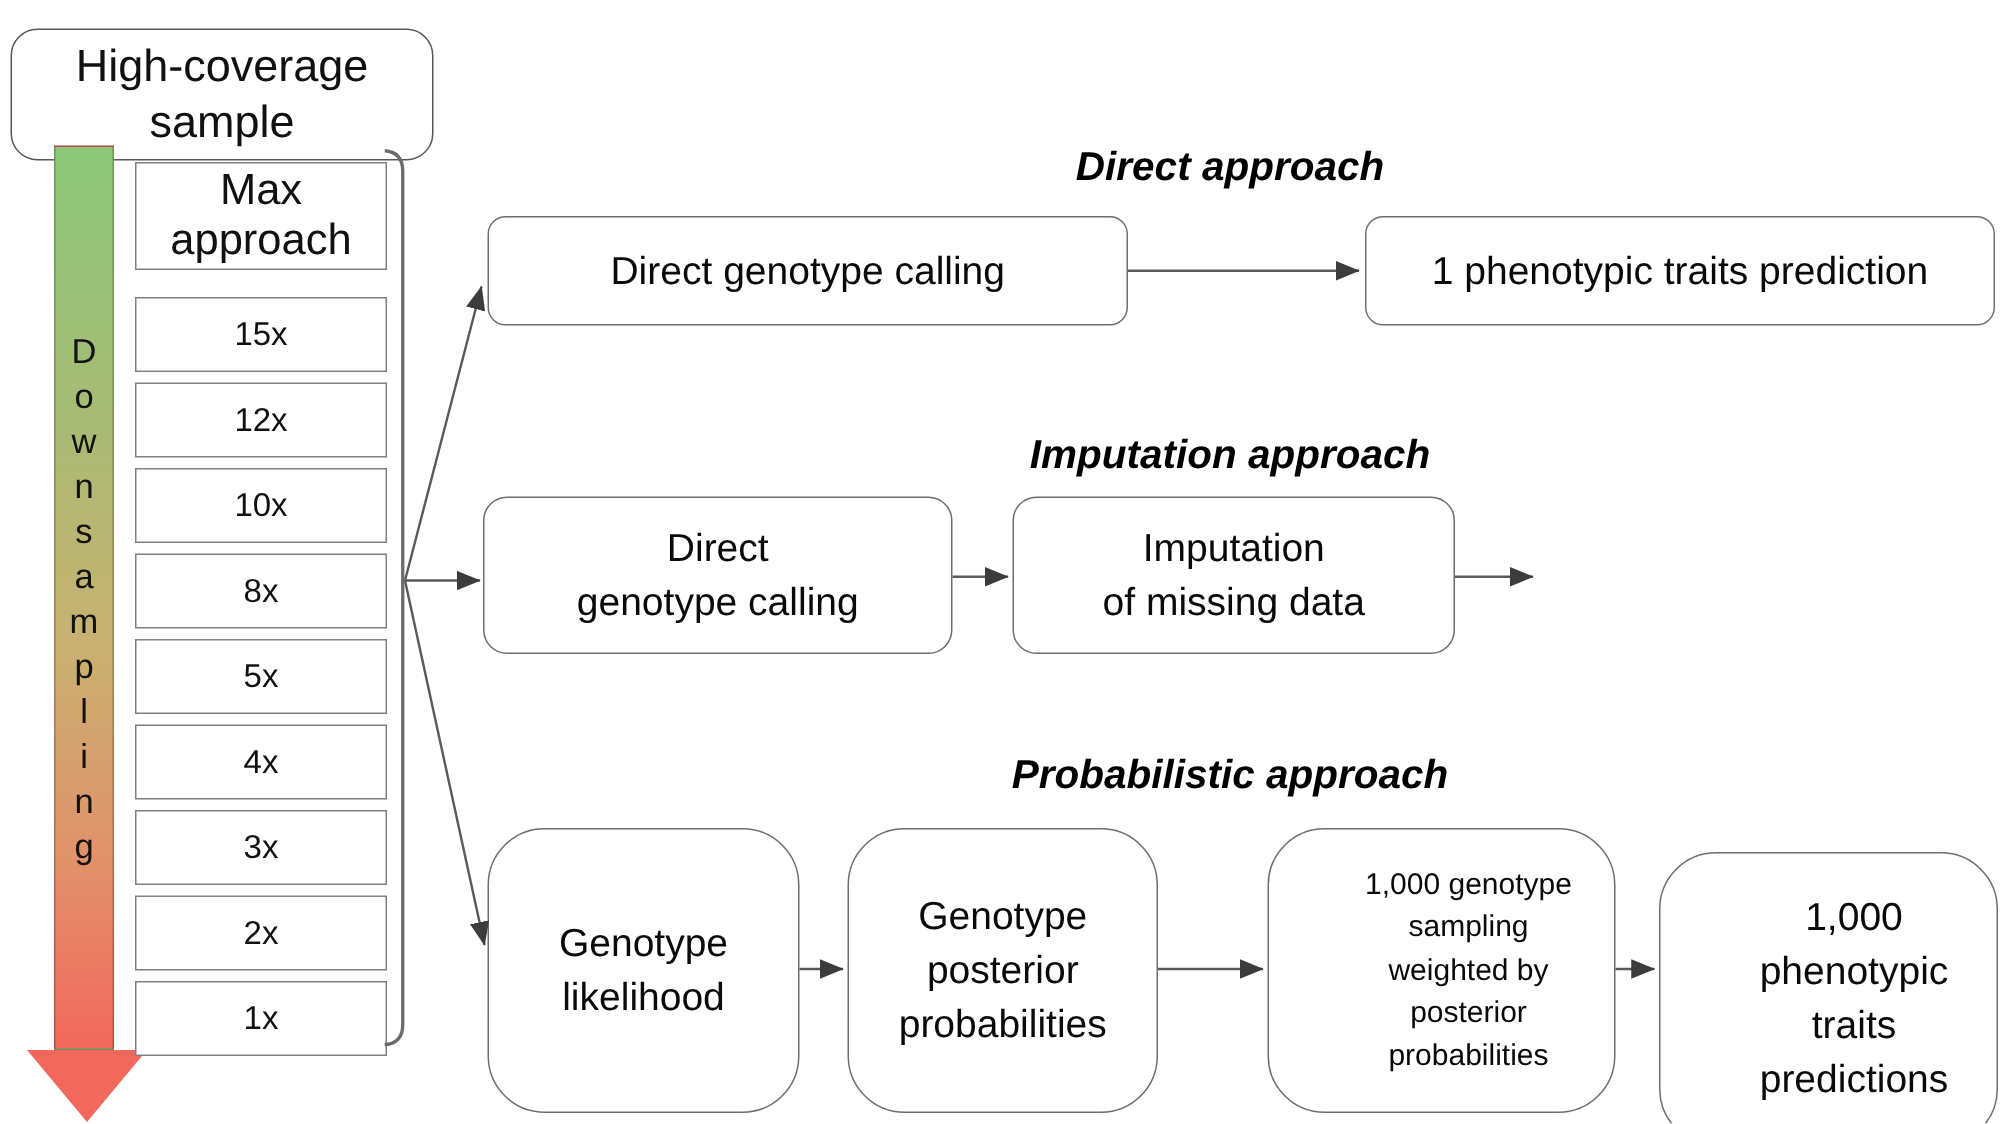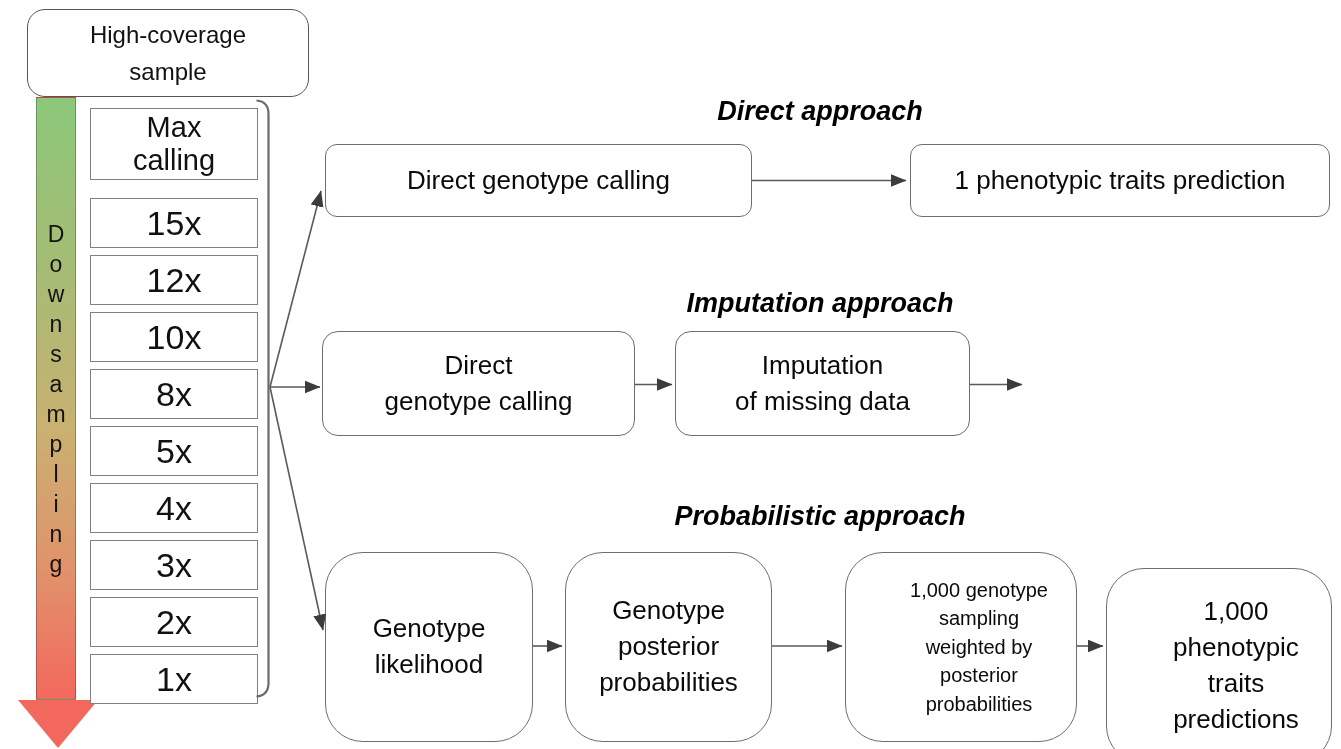--- a/index.html
+++ b/index.html
@@ -4,24 +4,24 @@
 <style>
   html,body{margin:0;padding:0;background:#ffffff;}
   #canvas{
     position:relative;width:1341px;height:749px;background:#ffffff;overflow:hidden;
     font-family:"Liberation Sans","DejaVu Sans",sans-serif;color:#111;
   }
   .abs{position:absolute;}
 
   
   .sample-box{
-    left:7px;top:9px;width:280px;height:86px;
+    left:7px;top:19px;width:280px;height:86px;
     border:1.8px solid #565656;border-radius:18px;background:#fff;
     display:flex;align-items:center;justify-content:center;text-align:center;
-    font-size:24px;line-height:37px;white-space:pre-line;margin-left:20px;
+    font-size:30px;line-height:37px;white-space:pre-line;
   }
 
   
   .ds-shaft{
     left:36px;top:97px;width:40px;height:603px;
     background:linear-gradient(180deg,#8cc87a 0%,#a7bb74 30%,#c9b171 55%,#e2906a 80%,#f3685d 100%);
     border:1px solid rgba(0,0,0,0.25);box-sizing:border-box;
   }
   .ds-head{
     left:18px;top:700px;width:0;height:0;
@@ -35,21 +35,21 @@
   }
 
   
   .coverage-list{
     left:90px;top:108px;width:168px;
     display:flex;flex-direction:column;gap:7px;
   }
   .coverage-box{
     box-sizing:border-box;height:50px;background:#fff;border:1.5px solid #808080;
     display:flex;align-items:center;justify-content:center;text-align:center;
-    font-size:34px;white-space:pre-line;
+    font-size:22px;white-space:pre-line;
   }
   .coverage-box.tall{height:72px;font-size:29px;line-height:33px;margin-bottom:11px;}
 
   
   .approach-title{
     left:560px;width:520px;text-align:center;
     font-style:italic;font-weight:bold;font-size:27px;color:#000;
   }
   .t1{top:96px;} .t2{top:288px;} .t3{top:501px;}
 
@@ -85,21 +85,21 @@
 a
 m
 p
 l
 i
 n
 g</div>
 
   <div class="abs coverage-list">
     <div class="coverage-box tall">Max
-calling</div>
+approach</div>
     <div class="coverage-box">15x</div>
     <div class="coverage-box">12x</div>
     <div class="coverage-box">10x</div>
     <div class="coverage-box">8x</div>
     <div class="coverage-box">5x</div>
     <div class="coverage-box">4x</div>
     <div class="coverage-box">3x</div>
     <div class="coverage-box">2x</div>
     <div class="coverage-box">1x</div>
   </div>

